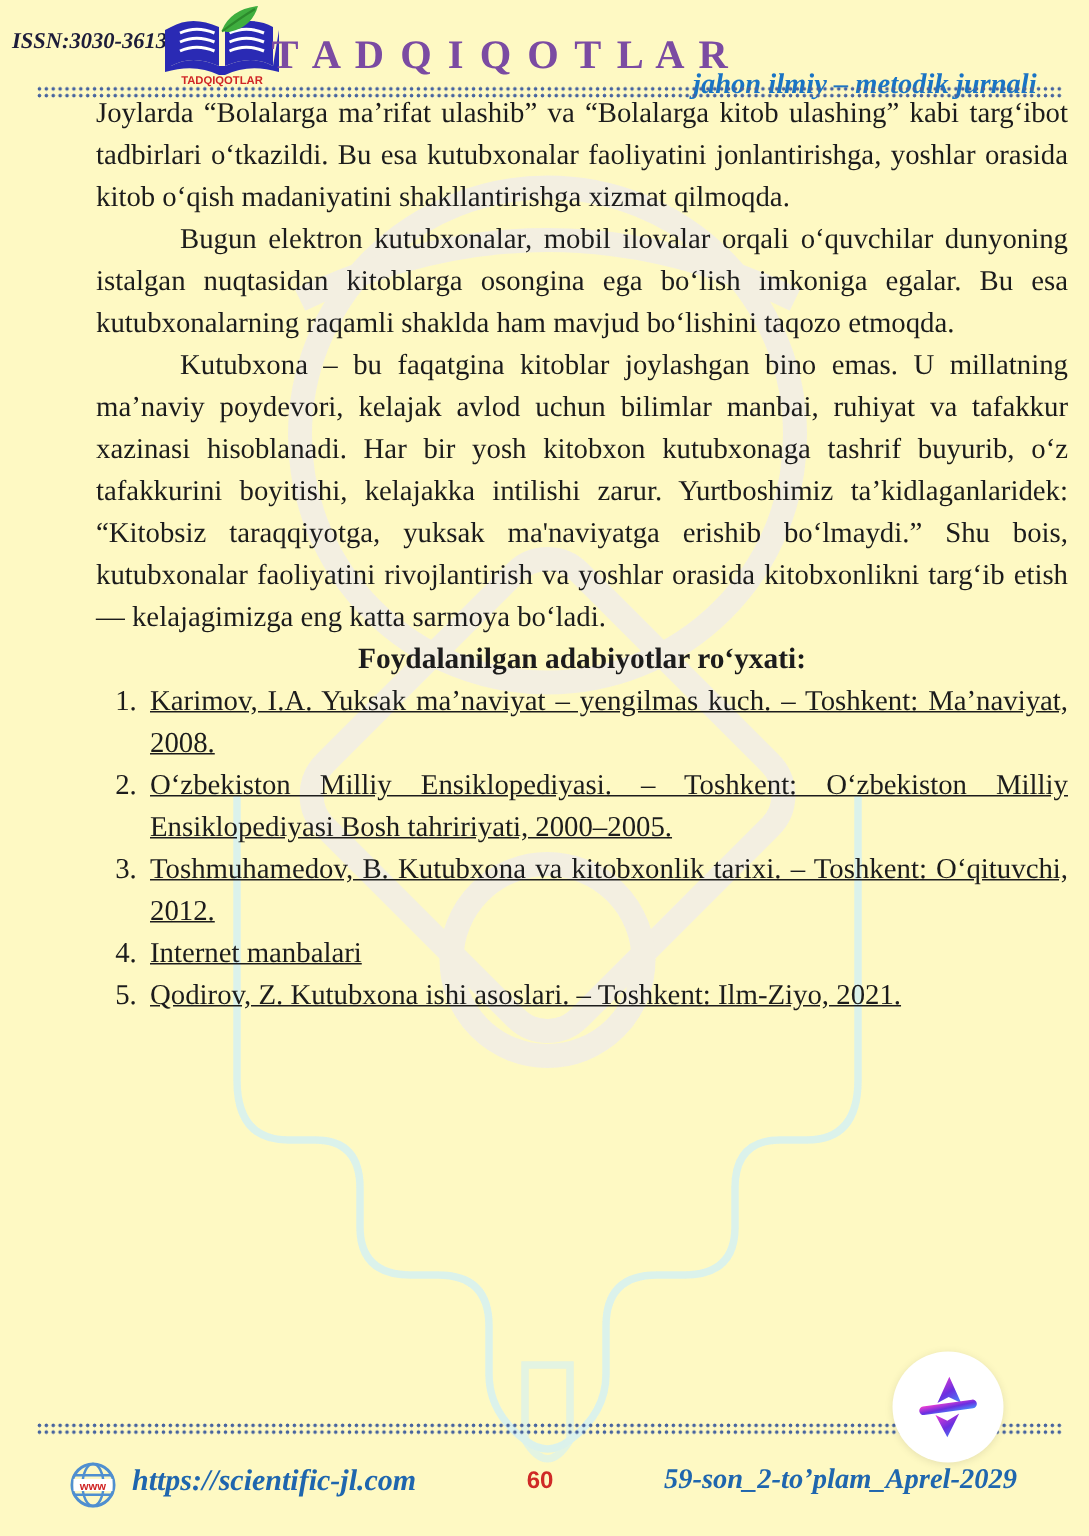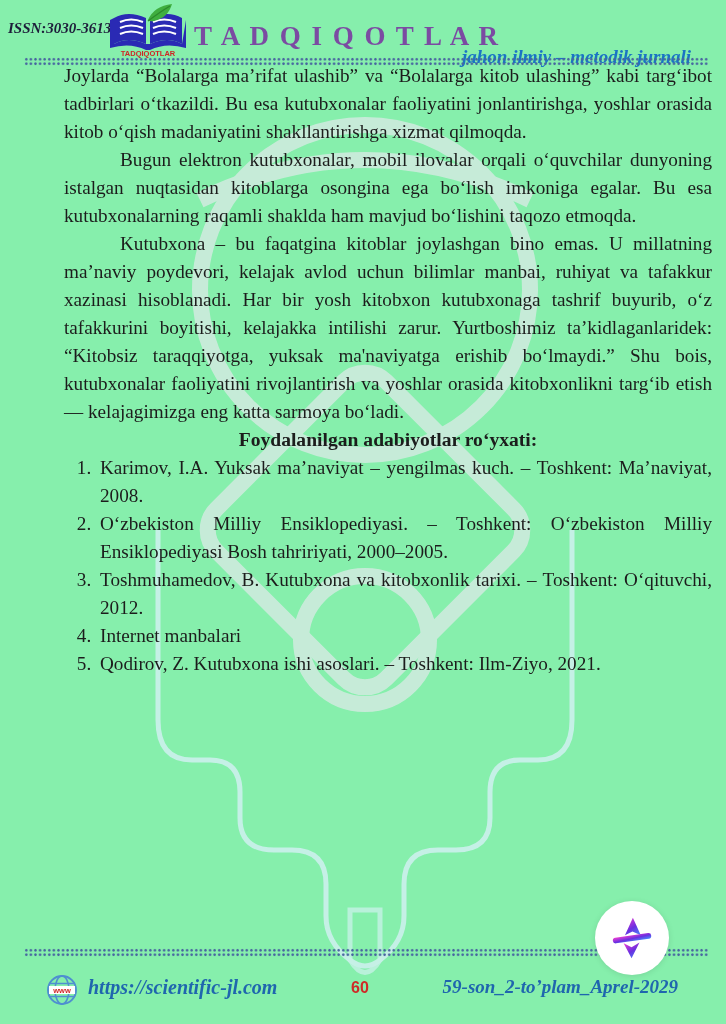--- a/index.html
+++ b/index.html
@@ -1,21 +1,21 @@
 <!DOCTYPE html>
 <html><head>
 <meta charset="utf-8">
 <style>
   * { margin:0; padding:0; box-sizing:border-box; }
   html,body { background:#e8e8e8; }
   .page {
     position:relative;
     width:726px; height:1024px;
     margin:0 auto;
-    background:#86efac;
+    background:#fef9c3;
     overflow:hidden;
     font-family:"Liberation Serif", serif;
     color:#1c1c1c;
   }
 
   
   .watermark {
     position:absolute; left:140px; top:80px;
     width:450px; height:920px;
     pointer-events:none;
@@ -25,21 +25,21 @@
   
   .header {
     position:absolute; top:0; left:0; right:0; height:58px;
   }
   .issn {
     position:absolute; left:8px; top:20px;
     font-style:italic; font-weight:bold; font-size:15px; color:#1d1d3a;
   }
   .logo { position:absolute; left:106px; top:4px; width:84px; height:54px; }
   .journal-title {
-    position:absolute; left:194px; top:21px;
+    position:absolute; left:181px; top:21px;
     font-size:27px; font-weight:bold; letter-spacing:2px;
     color:#7b4ba2;
   }
   .journal-subtitle {
     position:absolute; left:462px; top:27px;
     font-size:19px; font-weight:bold; font-style:italic;
     color:#1a74c4;
     margin-top:19px;
   }
 
@@ -60,21 +60,21 @@
     text-align:justify;
     margin-left:24px;
   }
   .para { text-indent:56px; }
   .para.first { text-indent:0; }
   .refs-heading {
     text-align:center; font-weight:bold; text-indent:0;
     font-size:19.6px;
   }
   ol.refs { margin-left:8px; padding-left:24px; }
-  ol.refs li { padding-left:4px; text-align:justify; }
+  ol.refs li { padding-left:4px; text-align:justify;text-decoration:underline; }
   ol.refs li.short { text-align:left; }
 
   
   .footer { position:absolute; left:0; right:0; top:960px; height:64px; }
   .globe { position:absolute; left:46px; top:14px; width:32px; height:32px; }
   .site-link {
     position:absolute; left:88px; top:16px;
     font-size:20px; font-weight:bold; font-style:italic;
     color:#1f66ae; text-decoration:none;
   }

